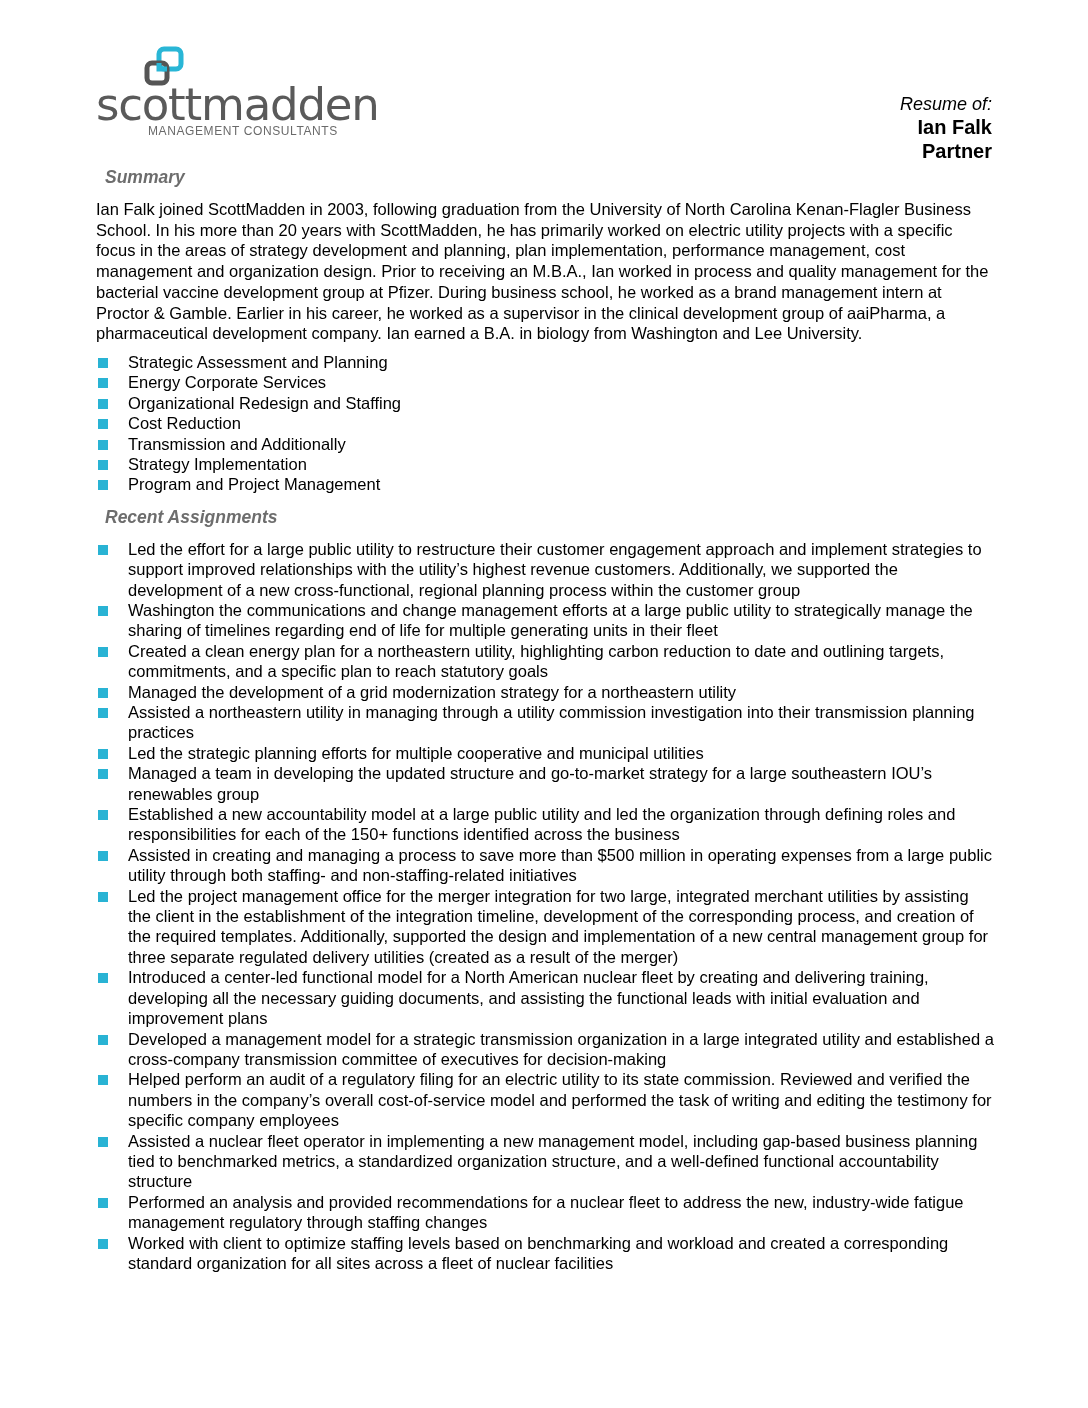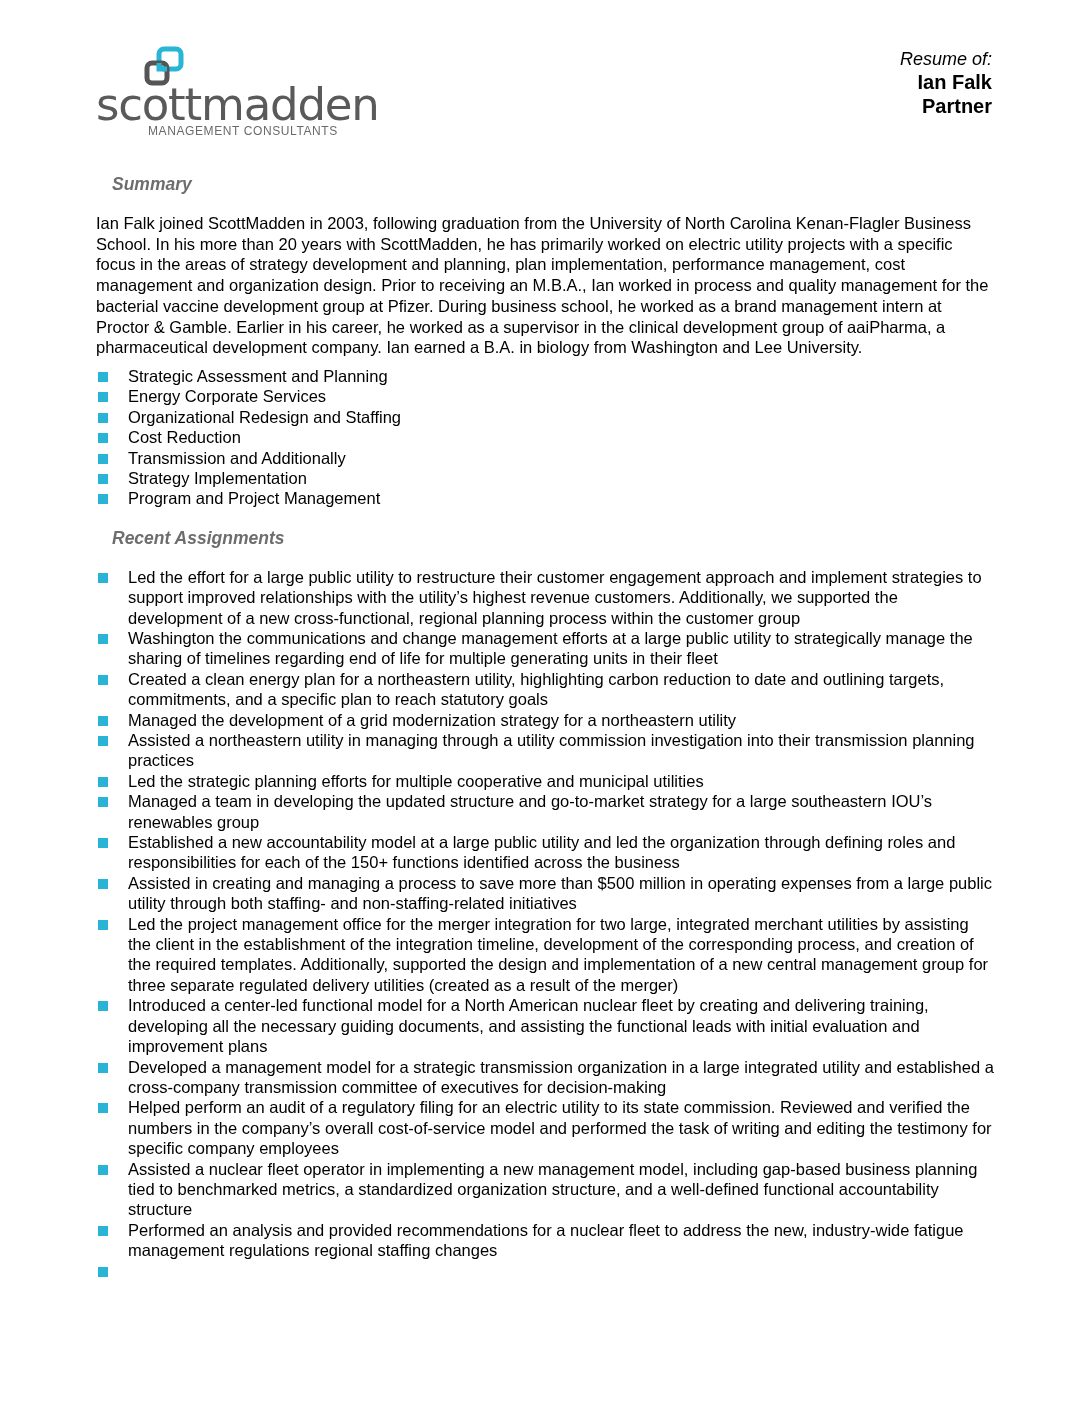--- a/index.html
+++ b/index.html
@@ -5,25 +5,25 @@
   html, body { margin: 0; padding: 0; background: #ffffff; }
   body { width: 1088px; height: 1408px; position: relative; overflow: hidden;
          font-family: "Liberation Sans", sans-serif; color: #000; }
   .logo { position: absolute; left: 96px; top: 44px; width: 210px; height: 92px; }
   .logo-mark { position: absolute; left: 46px; top: 2px; width: 46px; height: 42px; }
   .logo-word { position: absolute; left: 0; top: 38px; font-size: 45px; letter-spacing: -1.2px;
                color: #5a5a5a; font-family: "DejaVu Sans", sans-serif; font-weight: normal; line-height: 1; }
   .logo-sub { position: absolute; left: 52px; top: 80px; font-size: 12px; letter-spacing: 0.6px; color: #6a6a6a;
               white-space: nowrap; }
   .header-right { position: absolute; right: 96px; top: 48px; text-align: right; }
-  .resume-of { font-style: italic; font-size: 18px; line-height: 22px; }
+  .resume-of { font-style: italic; font-size: 18px; line-height: 22px; margin-top: 45px; }
   .name, .title { font-weight: bold; font-size: 20px; line-height: 24px; }
   .content { position: absolute; left: 96px; top: 155px; width: 900px; }
   .section-heading { color: #6d6d6d; font-weight: bold; font-style: italic; font-size: 17.5px;
-                     margin: 16px; line-height: 26px; }
+                     margin: 9px; line-height: 26px; }
   .summary-text { font-size: 16.5px; line-height: 20.7px; margin: 5px 8px 8px 0; width: 895px; }
   ul.bullets { list-style: none; margin: 6px 16px 8px 0; padding: 0; }
   ul.bullets li { position: relative; padding-left: 32px; font-size: 16.5px; line-height: 20.4px; width: 868px; }
   ul.bullets li .sq { position: absolute; left: 2px; top: 6px; width: 10px; height: 10px; background: #29b3d4; }
 </style>
 </head>
 <body>
 
 <div class="logo">
   <svg class="logo-mark" viewBox="0 0 46 42">
@@ -64,16 +64,16 @@
     <li><span class="sq"></span><span>Assisted a northeastern utility in managing through a utility commission investigation into their transmission planning practices</span></li>
     <li><span class="sq"></span><span>Led the strategic planning efforts for multiple cooperative and municipal utilities</span></li>
     <li><span class="sq"></span><span>Managed a team in developing the updated structure and go-to-market strategy for a large southeastern IOU’s renewables group</span></li>
     <li><span class="sq"></span><span>Established a new accountability model at a large public utility and led the organization through defining roles and responsibilities for each of the 150+ functions identified across the business</span></li>
     <li><span class="sq"></span><span>Assisted in creating and managing a process to save more than $500 million in operating expenses from a large public utility through both staffing- and non-staffing-related initiatives</span></li>
     <li><span class="sq"></span><span>Led the project management office for the merger integration for two large, integrated merchant utilities by assisting the client in the establishment of the integration timeline, development of the corresponding process, and creation of the required templates. Additionally, supported the design and implementation of a new central management group for three separate regulated delivery utilities (created as a result of the merger)</span></li>
     <li><span class="sq"></span><span>Introduced a center-led functional model for a North American nuclear fleet by creating and delivering training, developing all the necessary guiding documents, and assisting the functional leads with initial evaluation and improvement plans</span></li>
     <li><span class="sq"></span><span>Developed a management model for a strategic transmission organization in a large integrated utility and established a cross-company transmission committee of executives for decision-making</span></li>
     <li><span class="sq"></span><span>Helped perform an audit of a regulatory filing for an electric utility to its state commission. Reviewed and verified the numbers in the company’s overall cost-of-service model and performed the task of writing and editing the testimony for specific company employees</span></li>
     <li><span class="sq"></span><span>Assisted a nuclear fleet operator in implementing a new management model, including gap-based business planning tied to benchmarked metrics, a standardized organization structure, and a well-defined functional accountability structure</span></li>
-    <li><span class="sq"></span><span>Performed an analysis and provided recommendations for a nuclear fleet to address the new, industry-wide fatigue management regulations regional staffing changes</span></li>
-    <li><span class="sq"></span></li>
+    <li><span class="sq"></span><span>Performed an analysis and provided recommendations for a nuclear fleet to address the new, industry-wide fatigue management regulatory through staffing changes</span></li>
+    <li><span class="sq"></span><span>Worked with client to optimize staffing levels based on benchmarking and workload and created a corresponding standard organization for all sites across a fleet of nuclear facilities</span></li>
   </ul>
 </div>
 
 </body></html>

